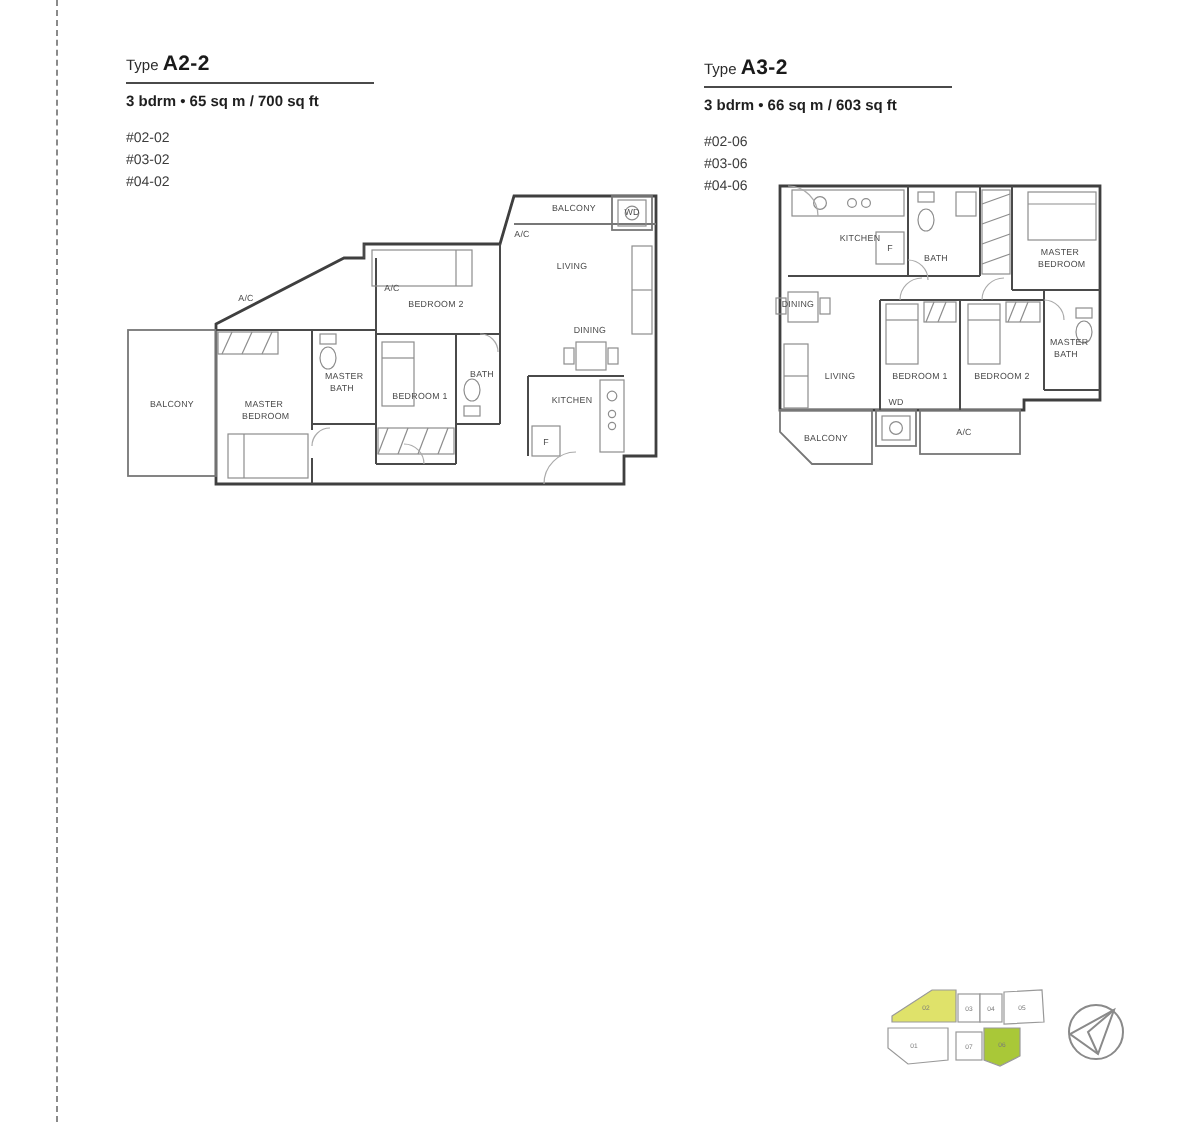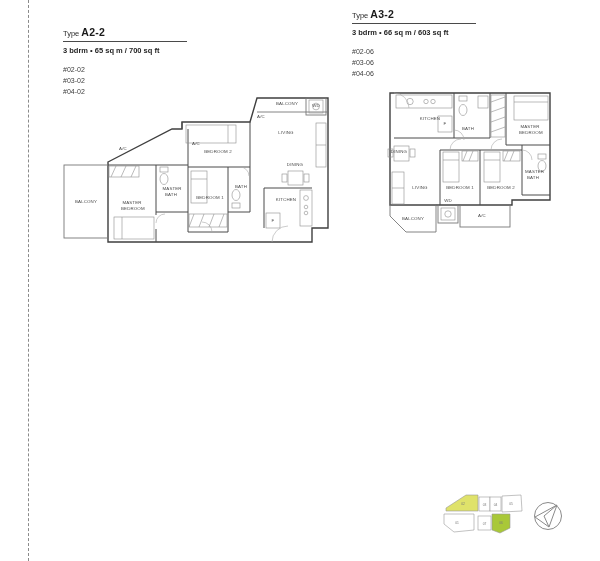--- a/index.html
+++ b/index.html
@@ -42,21 +42,21 @@
   <div class="type-line"><span>Type</span> <span class="type-name">A2-2</span></div>
   <div class="rule"></div>
   <div class="spec">3 bdrm • 65 sq m / 700 sq ft</div>
   <div class="stacks">
     <div>#02-02</div>
     <div>#03-02</div>
     <div>#04-02</div>
   </div>
 </div>
 
-<div class="plan-header" style="left:352px;top:8px;">
+<div class="plan-header" style="left:352px;top:28px;">
   <div class="type-line"><span>Type</span> <span class="type-name">A3-2</span></div>
   <div class="rule"></div>
   <div class="spec">3 bdrm • 66 sq m / 603 sq ft</div>
   <div class="stacks">
     <div>#02-06</div>
     <div>#03-06</div>
     <div>#04-06</div>
   </div>
 </div>
 

